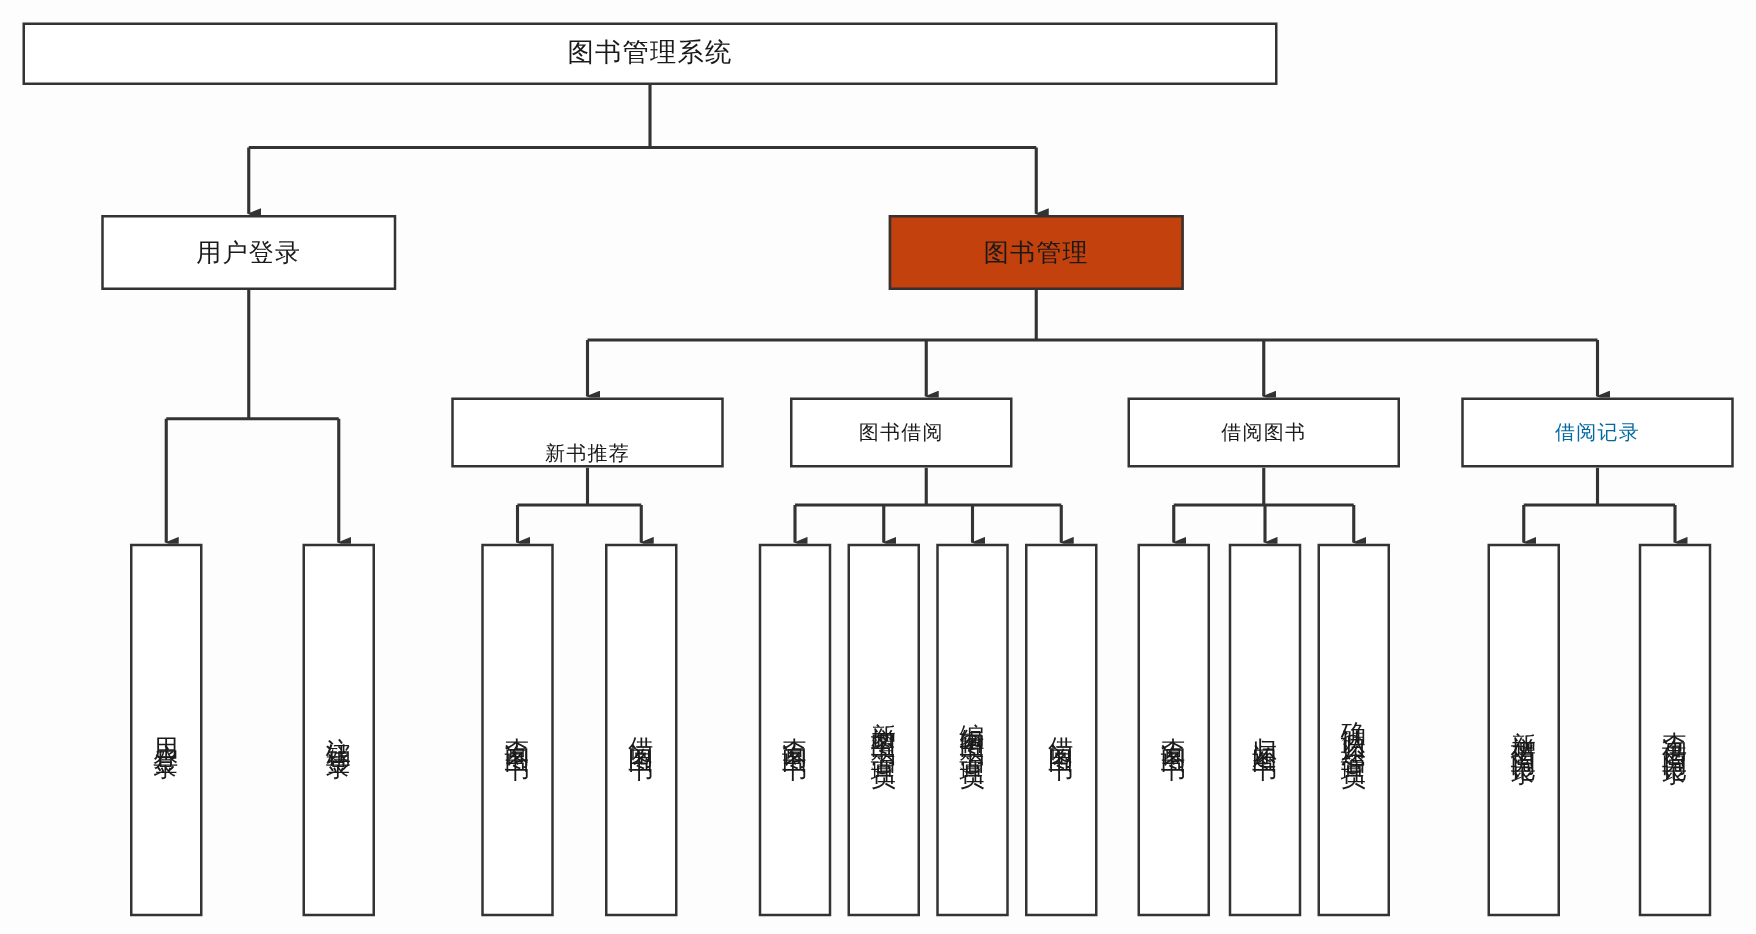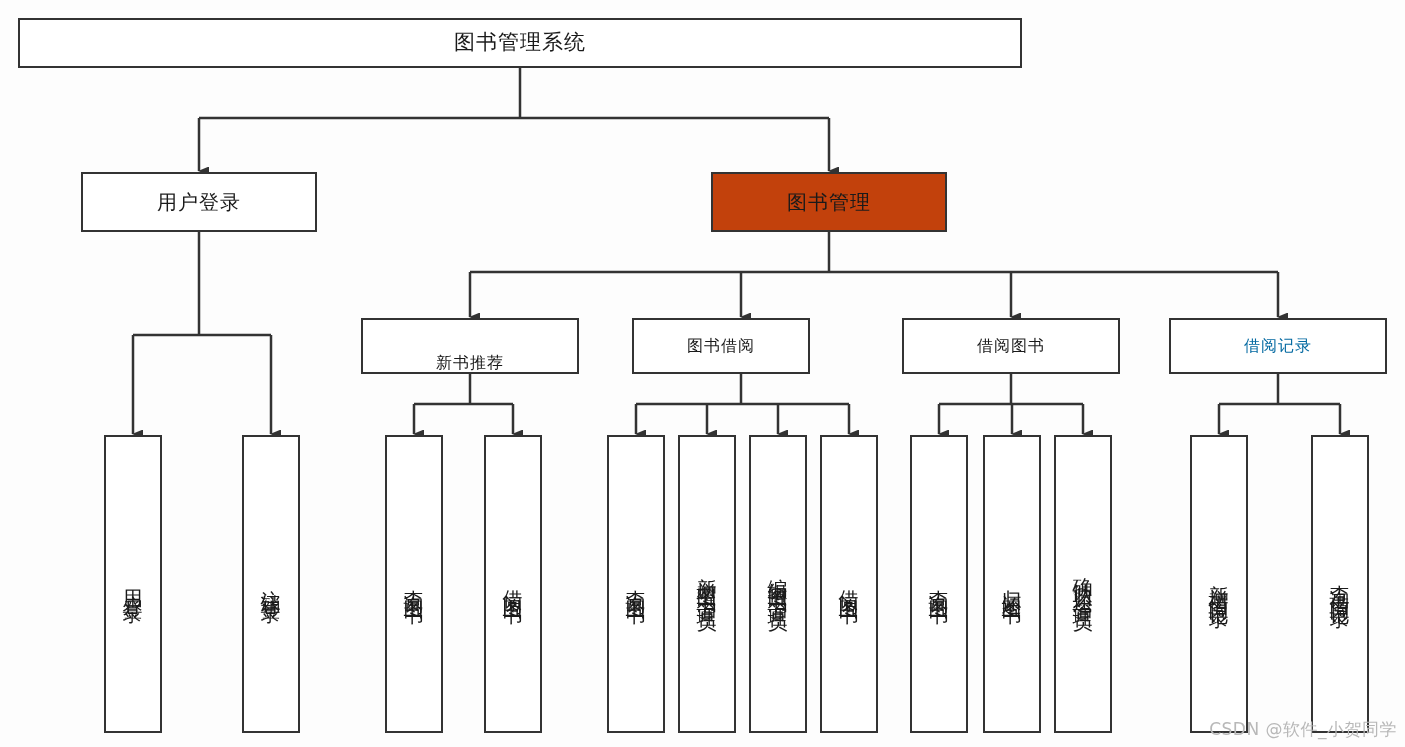--- a/index.html
+++ b/index.html
@@ -166,14 +166,13 @@
         <span class="label-v">确认归还（管理员）</span>
       </div>
       <div class="node level-3 leaf" style="left: 1190px; top: 435px; width: 58px; height: 298px; border-color: rgb(51, 51, 51); background: rgb(255, 255, 255); color: rgb(26, 26, 26);">
         <span class="label-v">新增借阅记录</span>
       </div>
       <div class="node level-3 leaf" style="left: 1311px; top: 435px; width: 58px; height: 298px; border-color: rgb(51, 51, 51); background: rgb(255, 255, 255); color: rgb(26, 26, 26);">
         <span class="label-v">查询借阅记录</span>
       </div>
     </div>
 
-  <div id="watermark">CSDN @软件_小贺同学</div>
 </div>
 
 </body></html>

